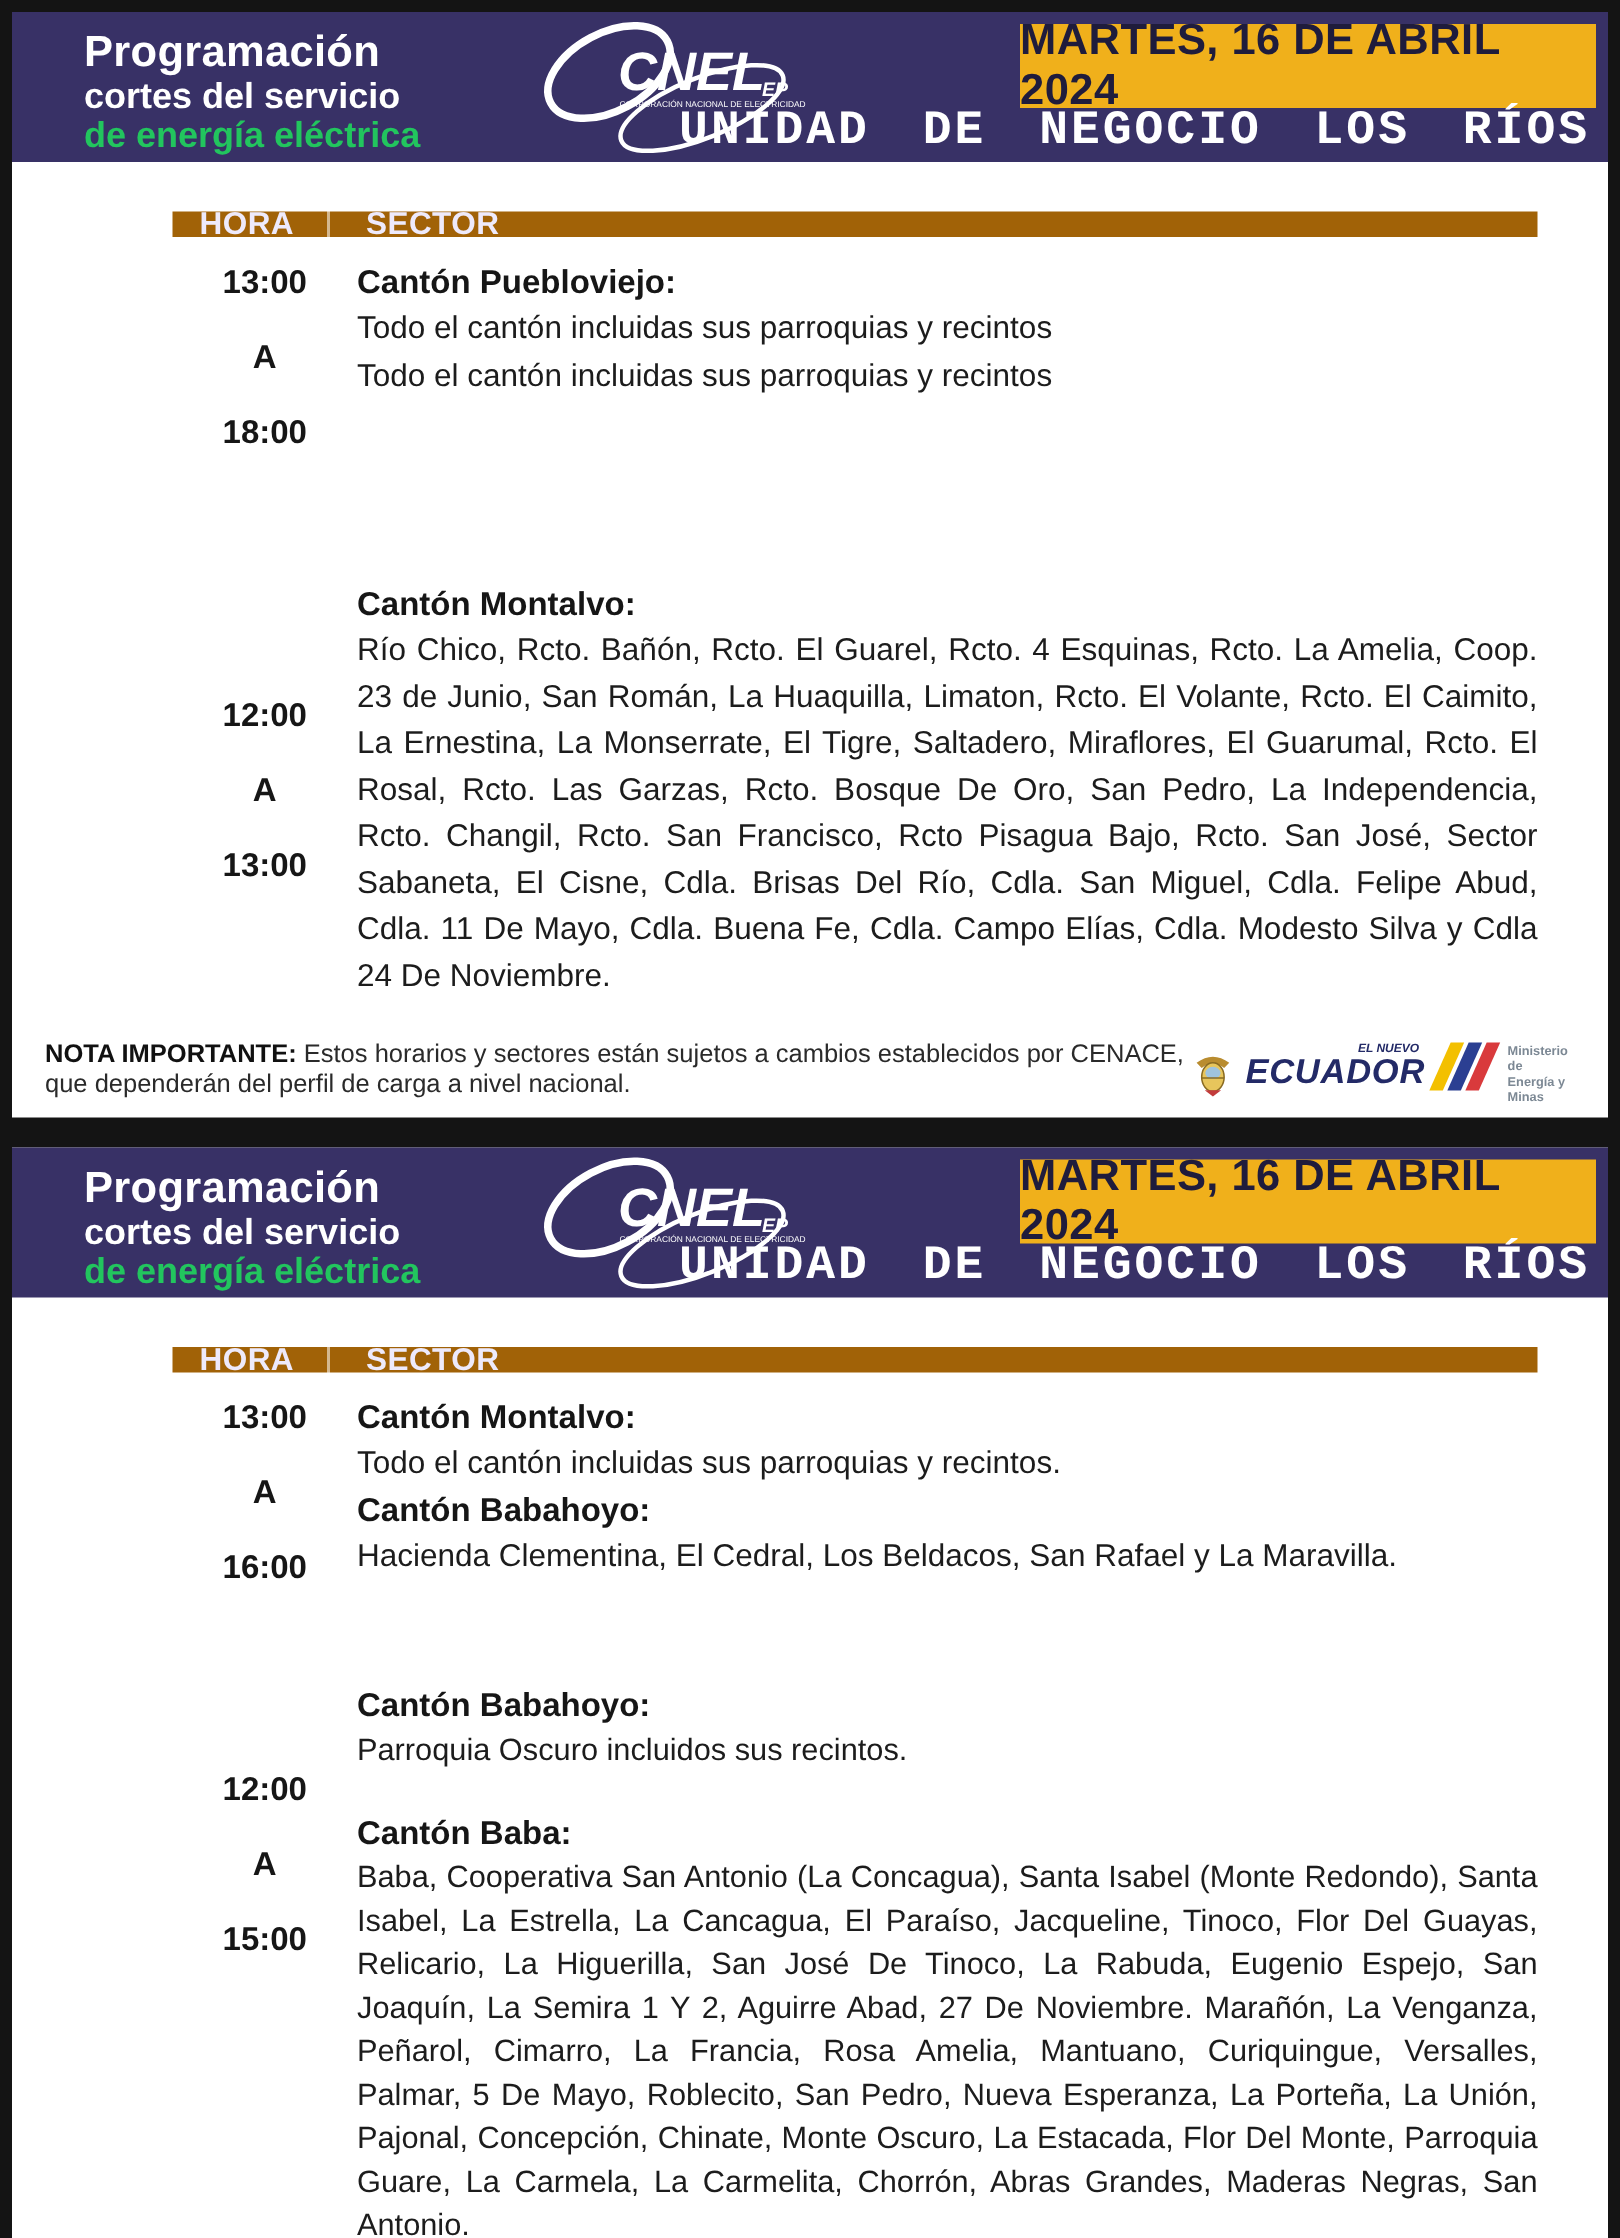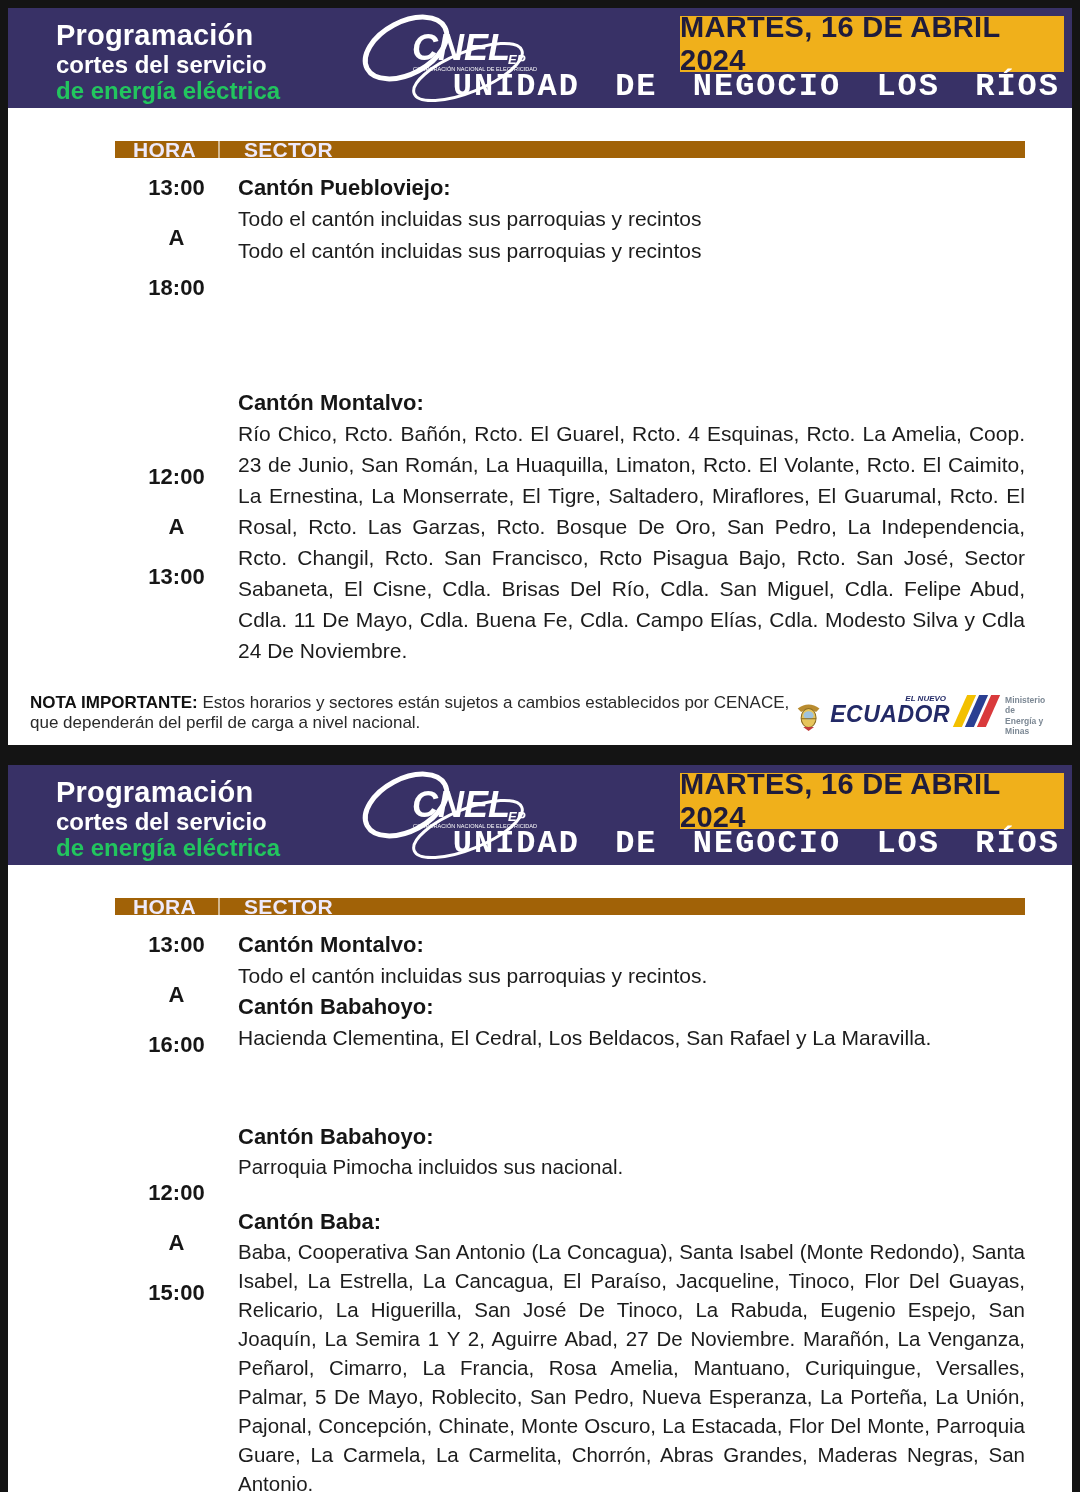--- a/index.html
+++ b/index.html
@@ -206,21 +206,21 @@
 
       <div class="row row-2">
         <div class="time-col time-offset">
           <span>12:00</span>
           <span>A</span>
           <span>15:00</span>
         </div>
         <div class="sector-col">
           <div class="section">
             <div class="section-title">Cantón Babahoyo:</div>
-            <div class="section-body">Parroquia Pimocha incluidos sus nacional.</div>
+            <div class="section-body">Parroquia Oscuro incluidos sus recintos.</div>
           </div>
           <div class="section">
             <div class="section-title">Cantón Baba:</div>
             <div class="section-body">Baba, Cooperativa San Antonio (La Concagua), Santa Isabel (Monte Redondo), Santa Isabel, La Estrella, La Cancagua, El Paraíso,  Jacqueline, Tinoco, Flor Del Guayas, Relicario, La Higuerilla, San José De Tinoco, La Rabuda, Eugenio Espejo, San Joaquín, La Semira 1 Y 2, Aguirre Abad, 27 De Noviembre. Marañón, La Venganza, Peñarol, Cimarro, La Francia, Rosa Amelia, Mantuano, Curiquingue, Versalles, Palmar, 5 De Mayo, Roblecito, San Pedro, Nueva Esperanza, La Porteña, La Unión, Pajonal, Concepción, Chinate, Monte Oscuro, La Estacada, Flor Del Monte, Parroquia Guare, La Carmela, La Carmelita, Chorrón, Abras Grandes, Maderas Negras, San Antonio.</div>
           </div>
         </div>
       </div>
     </div>
 
   </section>

